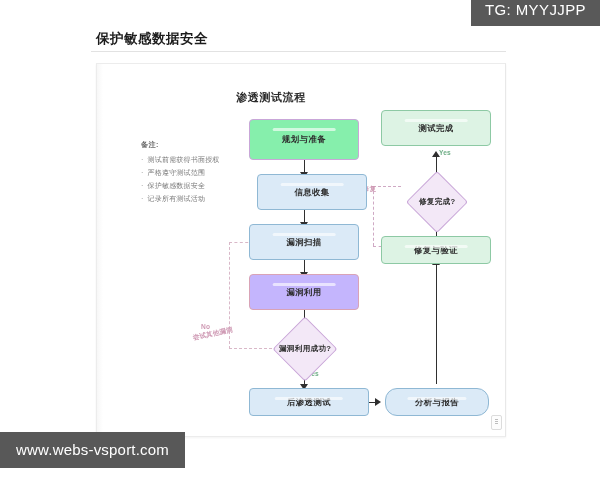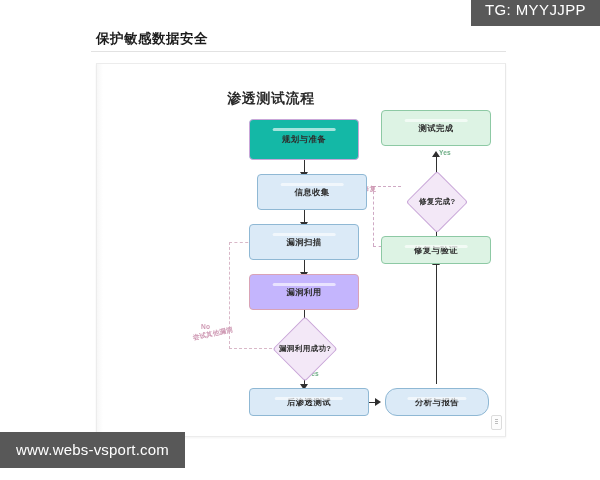--- a/index.html
+++ b/index.html
@@ -51,42 +51,42 @@
     border:1px solid #dcdcdc;border-radius:2px;
     z-index:30;
   }
   .resize-handle i{
     display:block;margin:3px auto 0;width:3px;height:6px;
     background:repeating-linear-gradient(to bottom,#bdbdbd 0 1px,transparent 1px 2px);
   }
 
   .chart-title{
     position:absolute;left:0;right:0;top:26px;
-    text-align:center;font-size:14px;font-weight:700;color:#2b2b2b;
+    text-align:center;font-size:11px;font-weight:700;color:#2b2b2b;
     letter-spacing:.6px;
   }
   .chart-title{left:60px;right:120px;}
 
   .notes{position:absolute;left:44px;top:76px;width:108px;}
   .notes-h{font-size:7.2px;color:#6b6b6b;font-weight:700;margin-bottom:4px;letter-spacing:.3px;}
   .note-li{font-size:7px;color:#7b7b7b;line-height:1.85;letter-spacing:.2px;white-space:nowrap;}
   .note-li::before{content:"·";margin-right:4px;color:#9a9a9a;}
 
   .node{
     position:absolute;box-sizing:border-box;
     display:flex;align-items:center;justify-content:center;
     font-size:8.4px;font-weight:700;color:#2e2e2e;
     border-radius:4px;letter-spacing:.4px;font-family:Liberation Mono, monospace;
   }
   .node .ghost{
     position:absolute;left:50%;transform:translateX(-50%);
     top:8px;height:3px;width:58%;border-radius:2px;
     background:rgba(255,255,255,.62);
   }
-  .n-purple{background:#14b8a6;border:1px solid #c9a6d8;}
+  .n-purple{background:#86efac;border:1px solid #c9a6d8;}
   .n-blue  {background:#dbeaf7;border:1px solid #8fb8d4;}
   .n-pink  {background:#c4b5fd;border:1px solid #d9a3b6;}
   .n-green {background:#ddf3e4;border:1px solid #8dc9a4;}
 
   .dnode{
     position:absolute;
     display:flex;align-items:center;justify-content:center;
     background:#f3e8f7;border:1px solid #c9a6d8;
     transform:rotate(45deg);border-radius:3px;
   }
@@ -132,20 +132,27 @@
 <div class="tg-badge">TG: MYYJJPP</div>
 
 <div class="page-title">保护敏感数据安全</div>
 <div class="title-rule"></div>
 
 <div class="card">
   <div class="card-shade"></div>
 
   <div class="chart-title">渗透测试流程</div>
 
+  <div class="notes">
+    <div class="notes-h">备注:</div>
+    <div class="note-li">测试前需获得书面授权</div>
+    <div class="note-li">严格遵守测试范围</div>
+    <div class="note-li">保护敏感数据安全</div>
+    <div class="note-li">记录所有测试活动</div>
+  </div>
 
   <div class="edge v" style="left:207px;top:96px;height:14px;"></div>
   <div class="arrow down" style="left:203.3px;top:108px;"></div>
 
   <div class="edge v" style="left:207px;top:146px;height:14px;"></div>
   <div class="arrow down" style="left:203.3px;top:158px;"></div>
 
   <div class="edge v" style="left:207px;top:196px;height:14px;"></div>
   <div class="arrow down" style="left:203.3px;top:208px;"></div>
 

